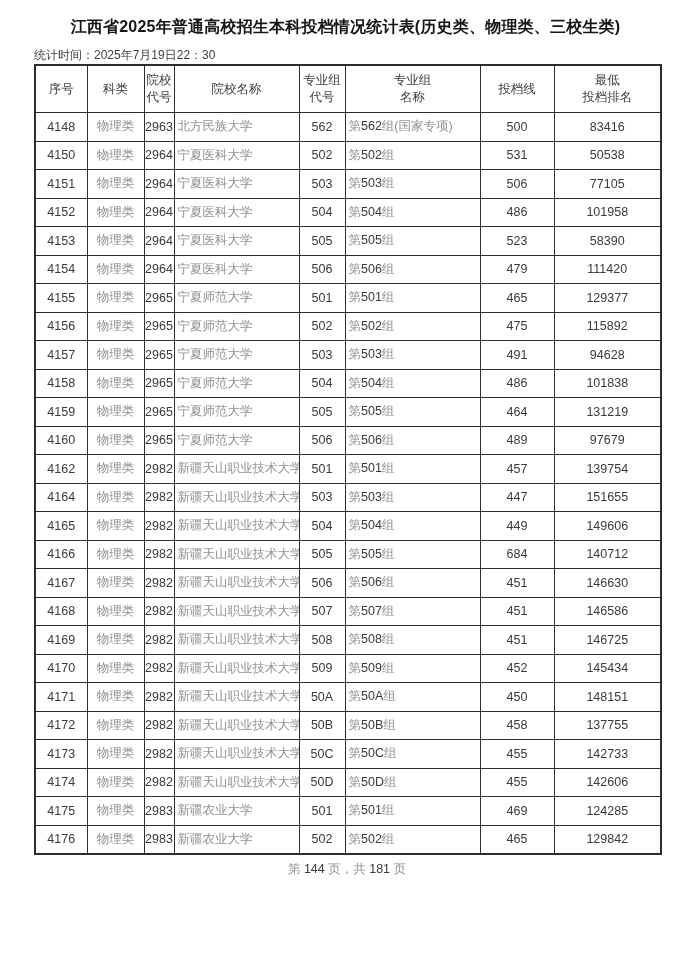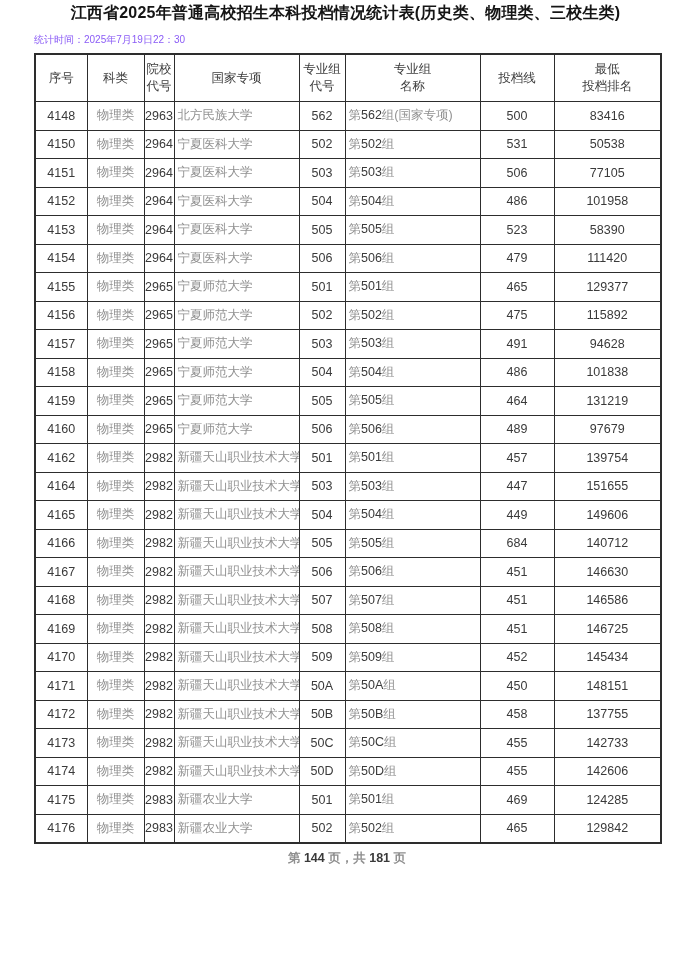--- a/index.html
+++ b/index.html
@@ -12,31 +12,31 @@
     font-family: "Liberation Sans", "DejaVu Sans", sans-serif;
   }
   .page {
     position: relative;
     width: 691px;
     height: 977px;
     background: #ffffff;
   }
   .doc-title {
     margin: 0;
-    padding-top: 3px;
+    padding-top: 17px;
     text-align: center;
     font-size: 16px;
     font-weight: bold;
     color: #151515;
     letter-spacing: 0.2px;
   }
   .stat-time {
-    margin: 9px 0 6px 34px;
-    font-size: 10px;
-    color: #8b5cf6;
+    margin: 9px 0 0 34px;
+    font-size: 12px;
+    color: #404040;
   }
   table.report {
     margin-left: 34px;
     width: 626px;
     border-collapse: collapse;
     table-layout: fixed;
     border: 2px solid #2d2d2d;
   }
   table.report th, table.report td {
     border: 1px solid #2d2d2d;
@@ -64,21 +64,20 @@
     padding-left: 3px;
   }
   .num { color: #3a3a3a; }
   .page-footer {
     margin-left: 34px;
     width: 626px;
     text-align: center;
     margin-top: 6px;
     font-size: 12.5px;
     color: #8f8f8f;
-    font-weight: bold;
   }
 </style>
 </head>
 <body>
 
 <div class="page">
 
   <div class="doc-title">江西省2025年普通高校招生本科投档情况统计表(历史类、物理类、三校生类)</div>
 
   <div class="stat-time">统计时间：2025年7月19日22：30</div>
@@ -93,21 +92,21 @@
       <col style="width:135px">
       <col style="width:74px">
       <col style="width:107px">
     </colgroup>
     <thead>
       <tr>
         <th>序号</th>
         <th>科类</th>
         <th>院校
 代号</th>
-        <th>国家专项</th>
+        <th>院校名称</th>
         <th>专业组
 代号</th>
         <th>专业组
 名称</th>
         <th>投档线</th>
         <th>最低
 投档排名</th>
       </tr>
     </thead>
     <tbody id="table-body">

